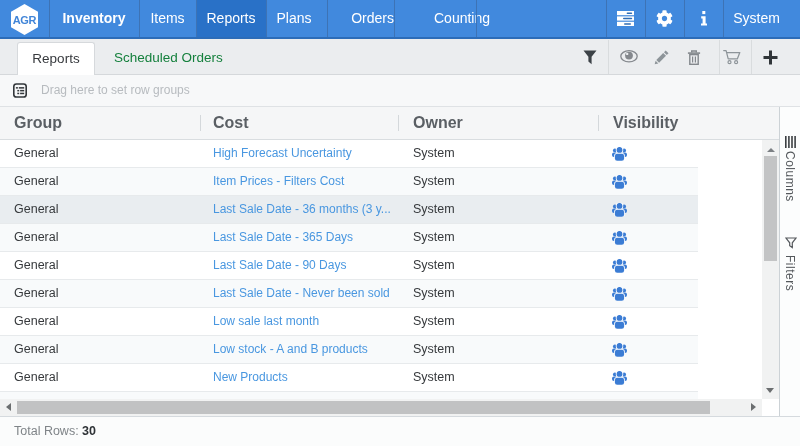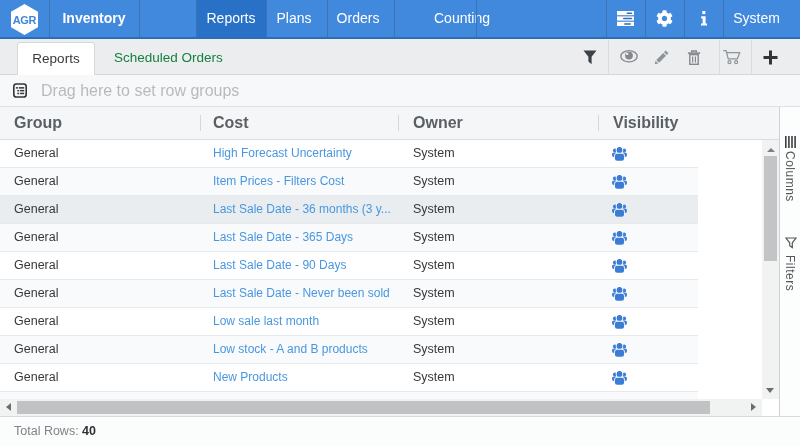--- a/index.html
+++ b/index.html
@@ -23,21 +23,21 @@
   background:#fff; border:1px solid #d6d9dc; border-bottom:none; border-radius:3px 3px 0 0;
   color:#36393d; font-size:13.5px; text-align:center; line-height:31px; }
 #tab2 { position:absolute; left:114px; top:42px; height:33px; line-height:31px;
   color:#15803d; font-size:13.5px; }
 .tbsep { position:absolute; top:40px; width:1px; height:34px; background:#d9dcde; }
 
 
 #dragrow { position:absolute; left:0; top:75px; width:800px; height:32px;
   background:#f7f8f9; border-bottom:1px solid #dfe2e5; }
 #dragrow svg { position:absolute; left:13px; top:8px; }
-#dragtext { position:absolute; left:41px; top:0; line-height:31px; color:#b7bbbf; font-size:16px; }
+#dragtext { position:absolute; left:41px; top:0; line-height:31px; color:#b7bbbf; font-size:12px; }
 
 
 #gheader { position:absolute; left:0; top:107px; width:779px; height:33px;
   background:#f5f6f7; border-bottom:1px solid #d9dde0; }
 .hcell { position:absolute; top:0; height:32px; line-height:32px; color:#5a5f64;
   font-size:16px; font-weight:bold; }
 .hsep { position:absolute; top:8px; width:1px; height:16px; background:#d4d8db; }
 
 
 #rows { position:absolute; left:0; top:140px; width:762px; height:259px; overflow:hidden; background:#fff; }
@@ -71,23 +71,24 @@
 </head>
 <body>
 
 <div id="navbar">
   <div id="nav-active"></div>
   <svg id="logo" width="29" height="31" viewBox="0 0 29 31">
     <polygon points="14.5,0 28,7.75 28,23.25 14.5,31 1,23.25 1,7.75" fill="#fff"></polygon>
     <text x="14.5" y="19.8" font-size="11" font-weight="bold" fill="#4185d8" text-anchor="middle" letter-spacing="-0.3" font-family="Liberation Sans">AGR</text>
   </svg>
   <div class="navitem" style="left:49px;width:90px;font-weight:bold;">Inventory</div>
+  <div class="navitem" style="left:139px;width:57px;">Items</div>
   <div class="navitem" style="left:196px;width:70px;">Reports</div>
   <div class="navitem" style="left:266px;width:56px;">Plans</div>
-  <div class="navitem" style="left:322px;width:72px;">Orders</div>
+  <div class="navitem" style="left:322px;width:72px;text-align:right;">Orders</div>
   <div class="navitem" style="left:394px;width:82px;padding-left:40px;">Counting</div>
   <div class="navsep" style="left:49px;"></div>
   <div class="navsep" style="left:139px;"></div>
   <div class="navsep" style="left:196px;"></div>
   <div class="navsep" style="left:266px;"></div>
   <div class="navsep" style="left:327px;"></div>
   <div class="navsep" style="left:394px;"></div>
   <div class="navsep" style="left:476px;"></div>
   <div class="navsep" style="left:606px;"></div>
   <div class="navsep" style="left:645px;"></div>
@@ -382,14 +383,14 @@
     <rect x="9.3" y="0" width="1.6" height="12" fill="#3c4043"></rect>
   </svg>
   <div class="vtext abs" style="left:3px;top:44px;">Columns</div>
   <svg class="abs" style="left:5px;top:130px;" width="12" height="12" viewBox="0 0 12 12">
     <path d="M1 1 H11 L7.3 5.8 V10.6 L4.7 8.8 V5.8 Z" fill="none" stroke="#54585c" stroke-width="1.2"></path>
   </svg>
   <div class="vtext abs" style="left:3px;top:148px;">Filters</div>
 </div>
 
 <div id="statusbar">
-  <div class="lbl">Total Rows: <b>40</b></div>
+  <div class="lbl">Total Rows: <b>30</b></div>
 </div>
 
 </body></html>

